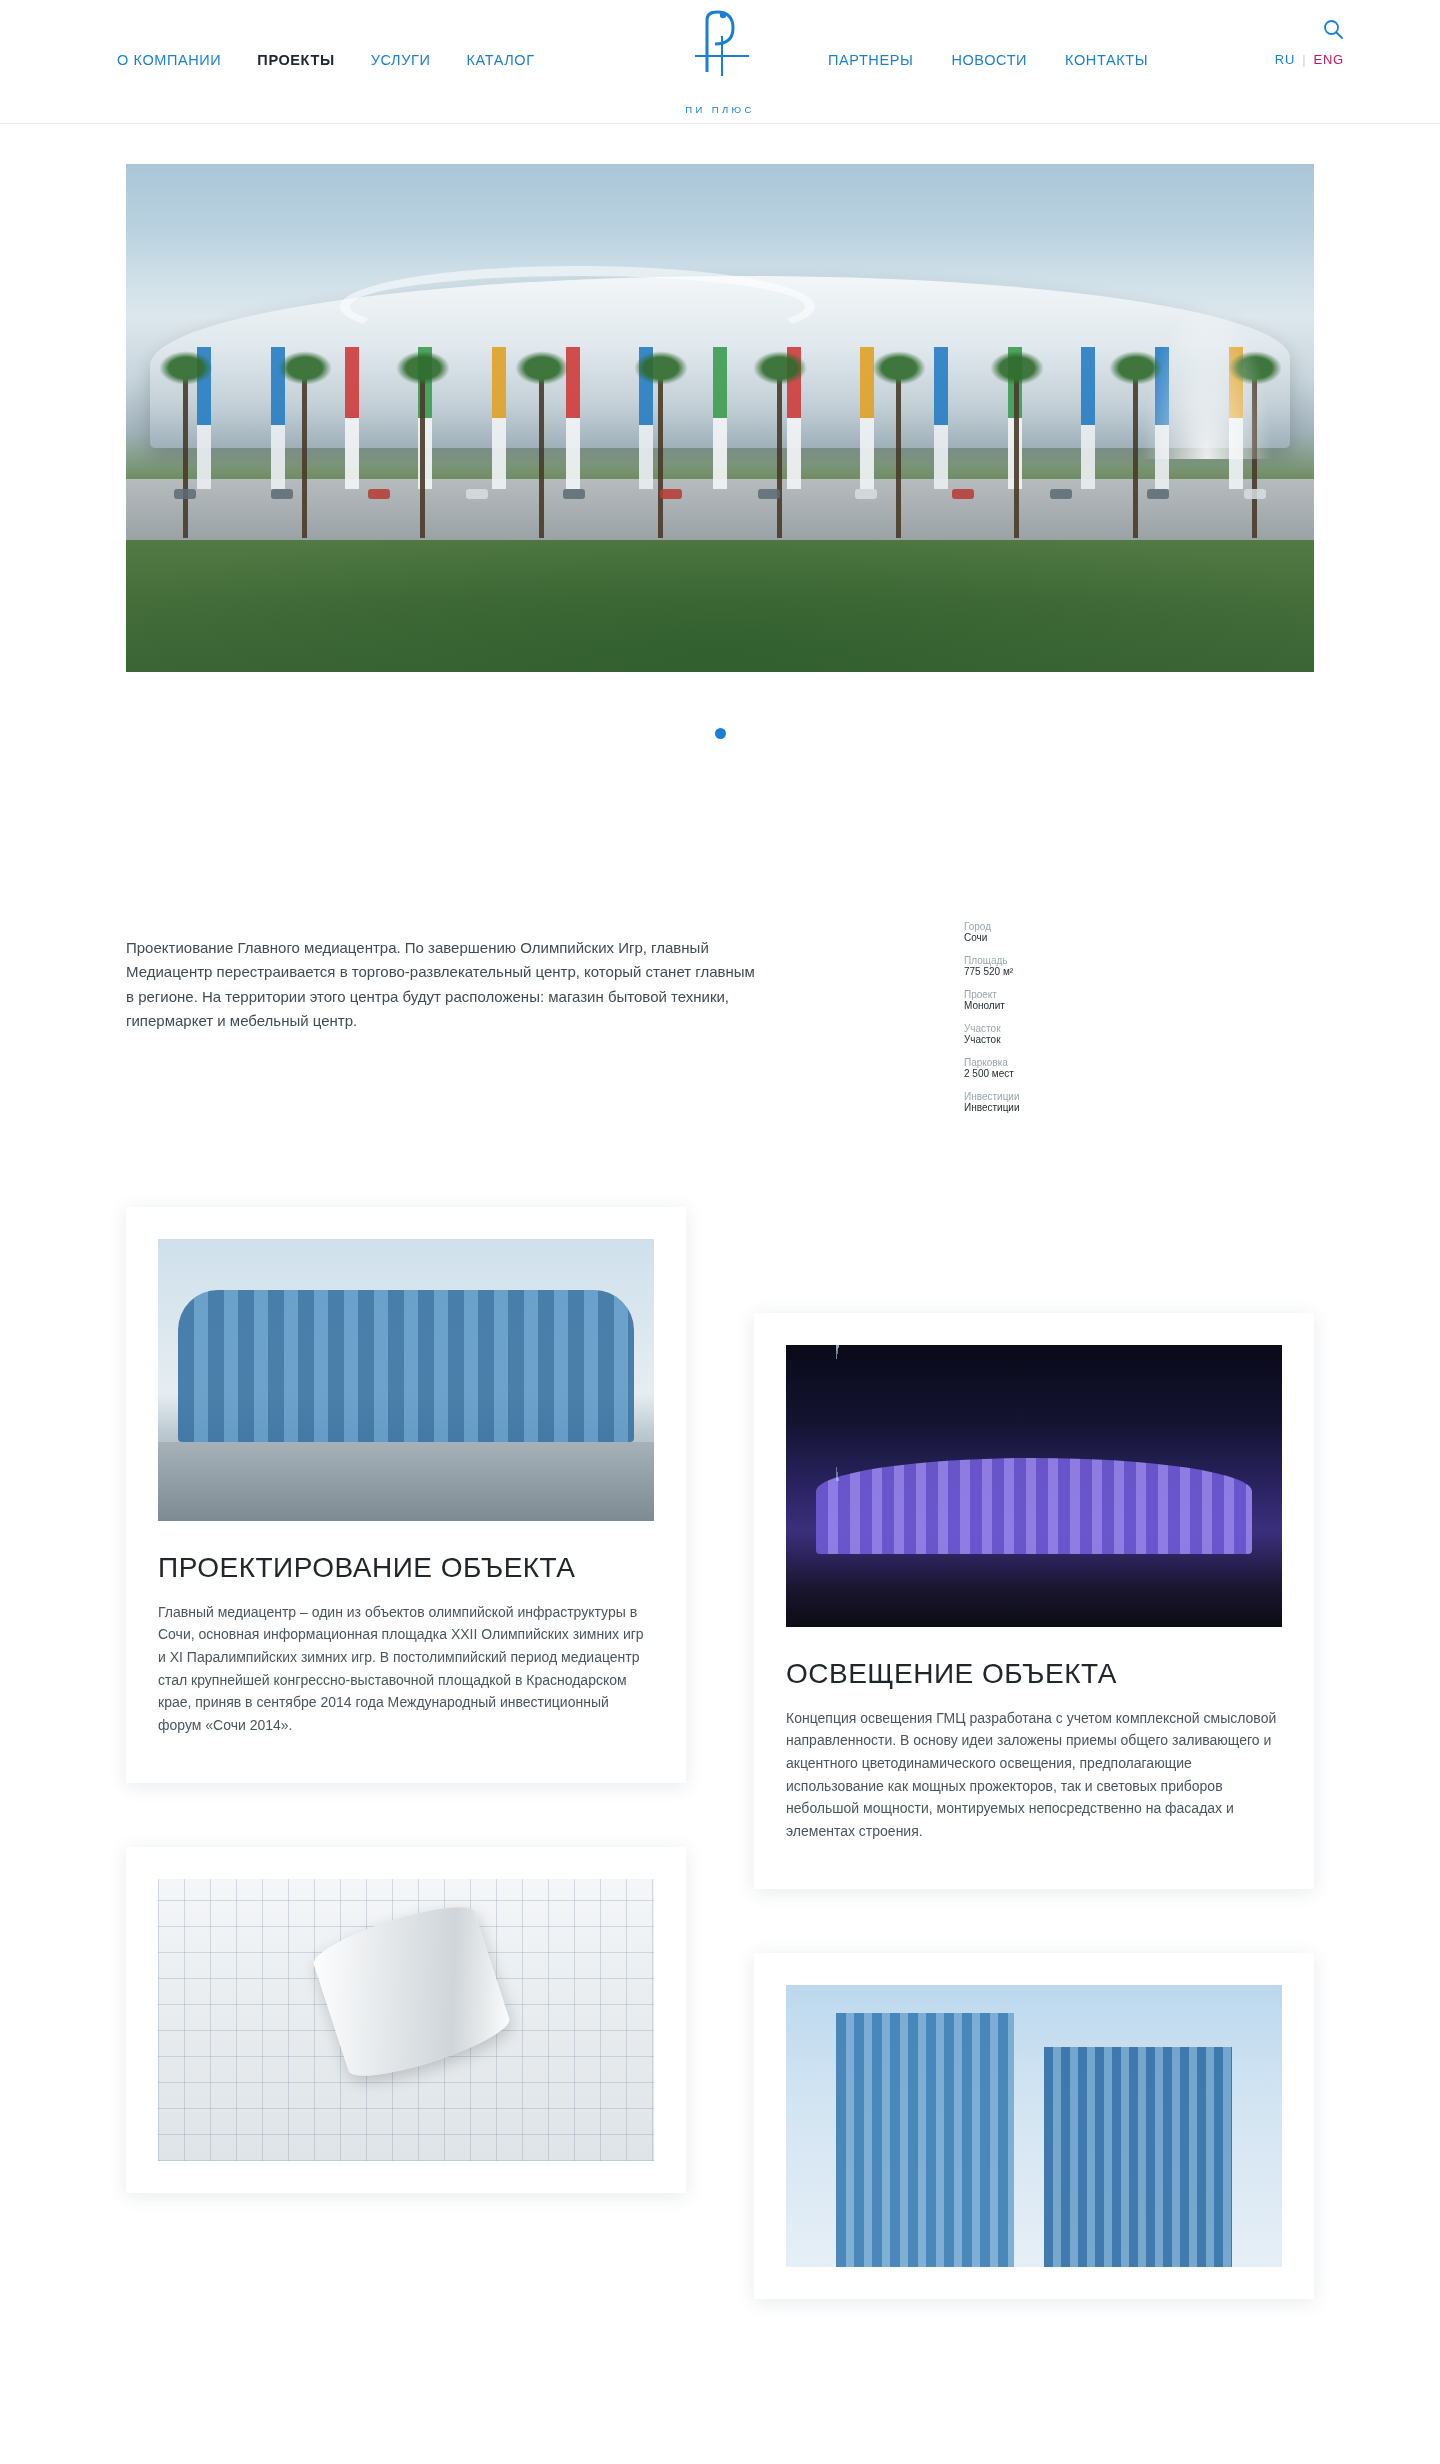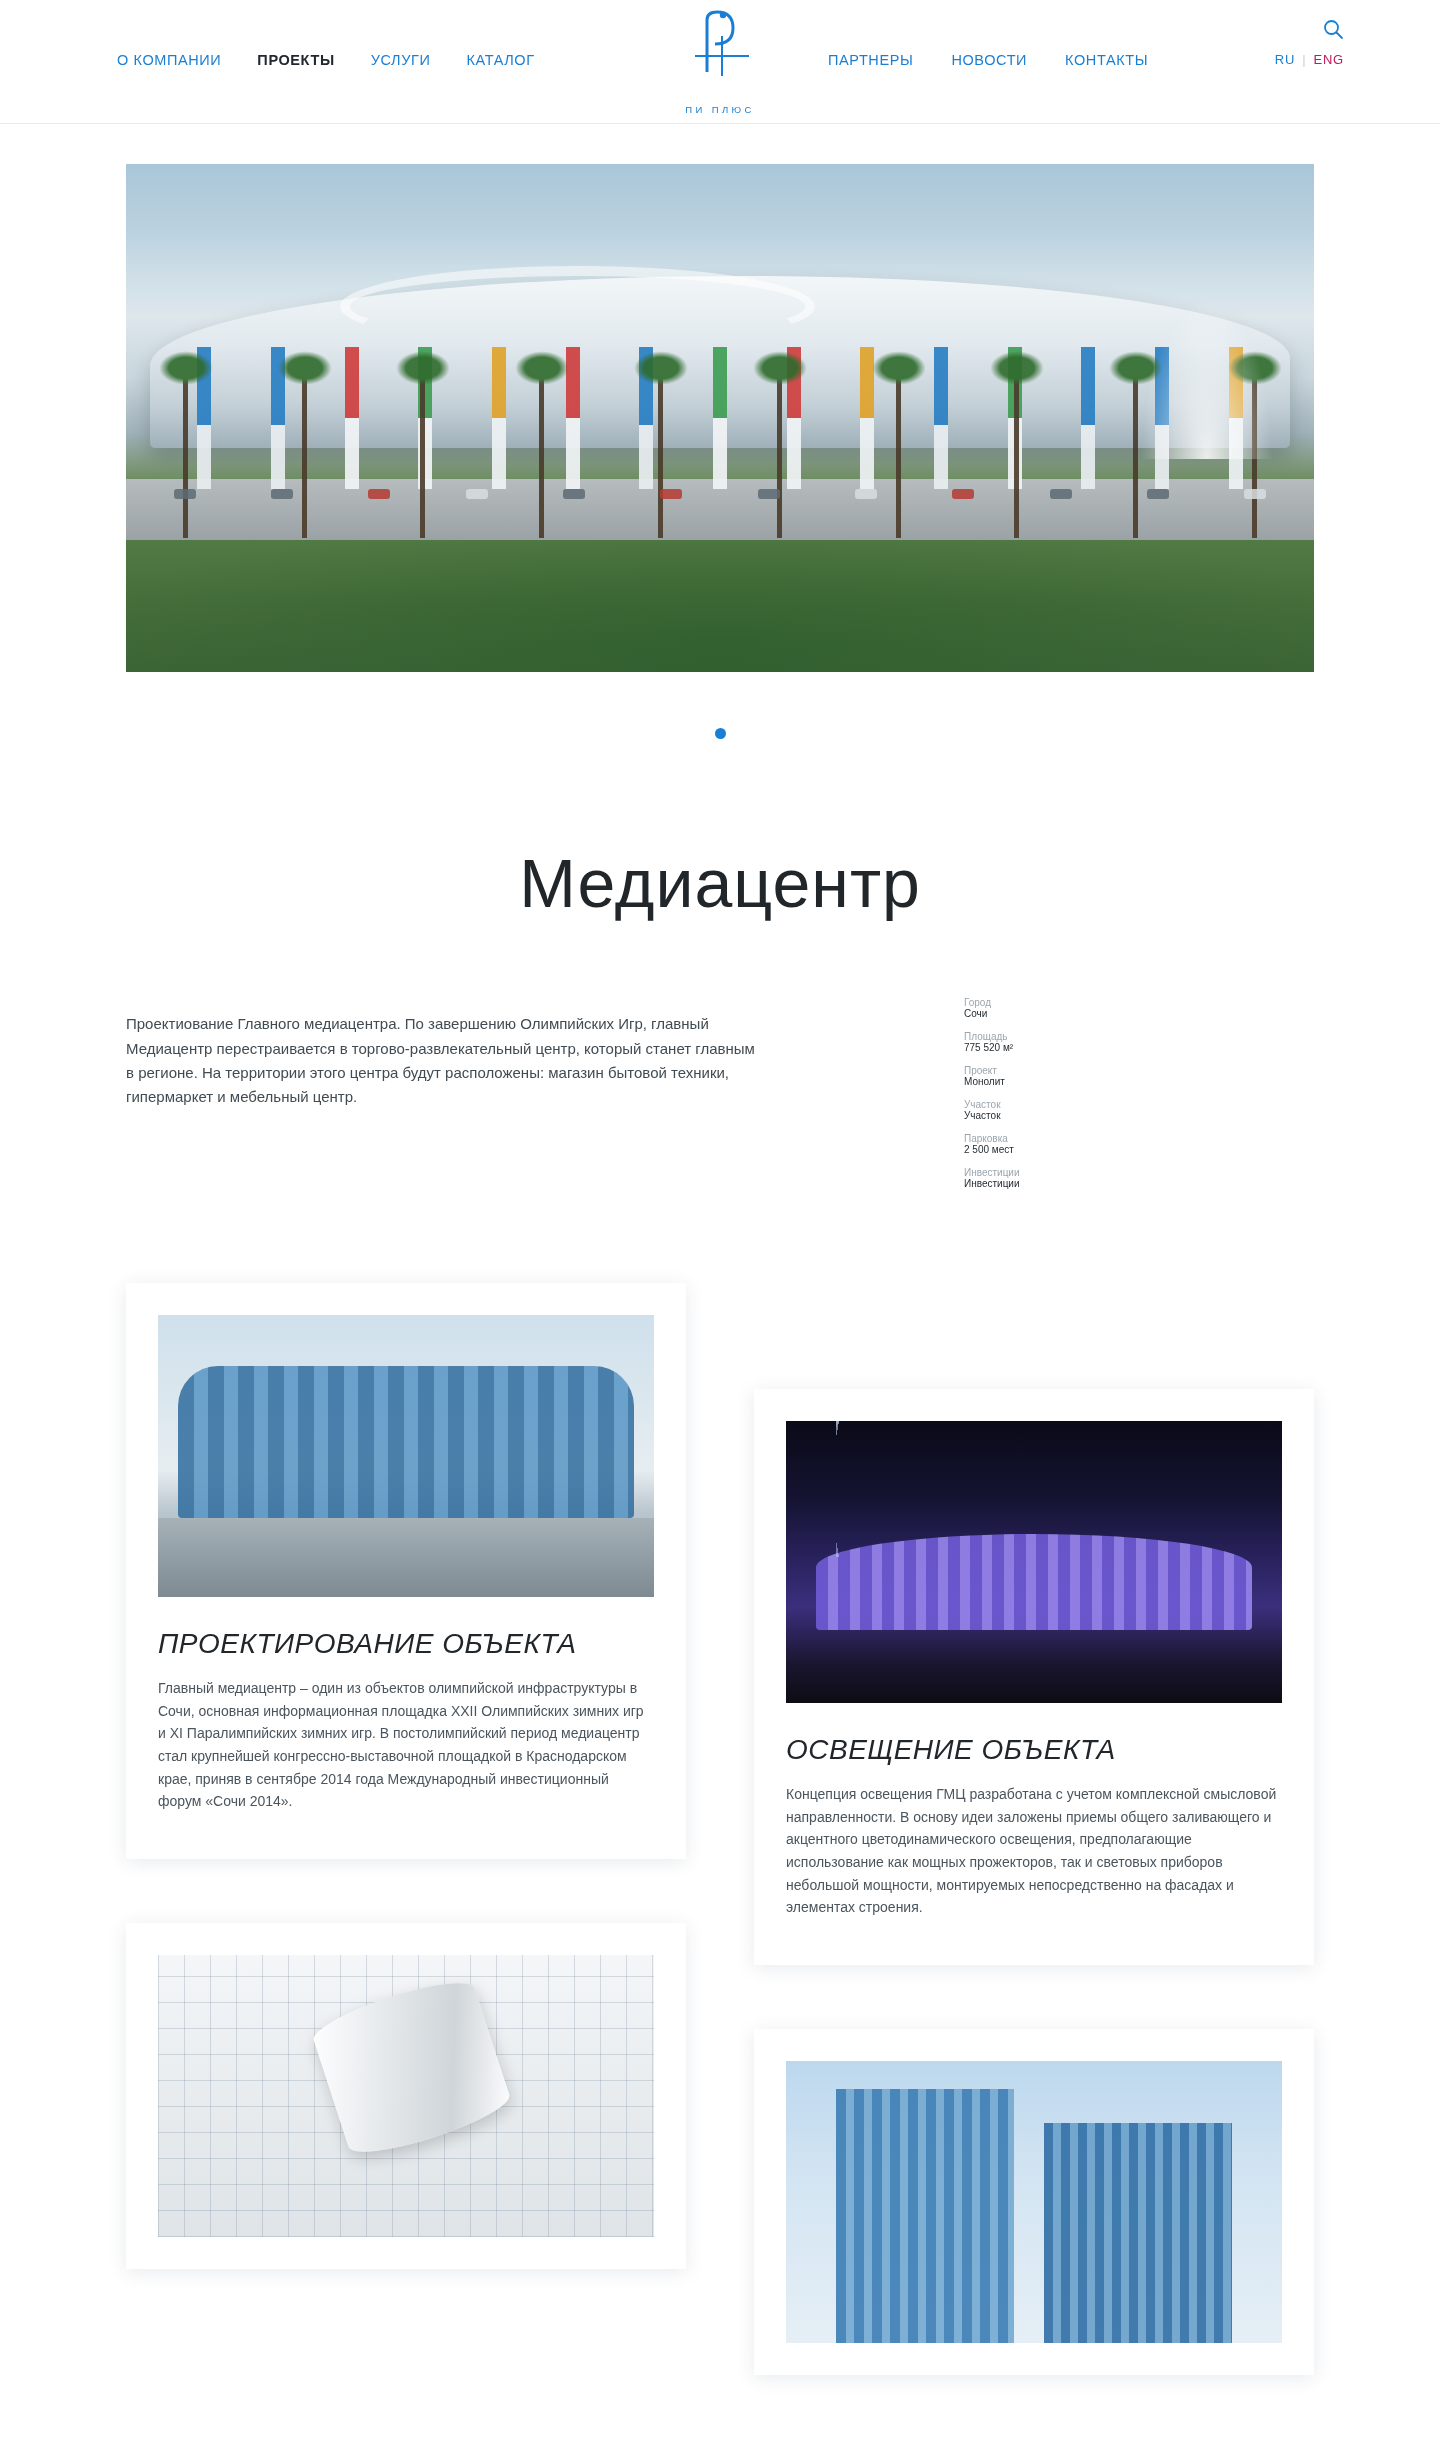--- a/index.html
+++ b/index.html
@@ -302,21 +302,20 @@
     position: relative;
   }
   .card-title {
     margin: 30px 0 16px;
     font-size: 28px;
     font-weight: 400;
     line-height: 1.2;
     letter-spacing: 0.5px;
     color: #21262b;
     text-transform: uppercase;
-    font-style: italic;
   }
   .card-body {
     font-size: 14px;
     line-height: 1.62;
     color: #4b555d;
   }
 
   
   .img-expo {
     background:
@@ -481,21 +480,20 @@
         <div class="car"></div>
     </div>
     <div class="hero-fountain"></div>
   </div>
 </div>
 
 <div class="dot-sep"></div>
 
 <h1 class="page-title">
   <br>
-  <span>Медиацентр</span>
 </h1>
 
 <div class="intro">
   <p class="intro-text">Проектиование Главного медиацентра. По завершению Олимпийских Игр, главный Медиацентр перестраивается в торгово-развлекательный центр, который станет главным в регионе. На территории этого центра будут расположены: магазин бытовой техники, гипермаркет и мебельный центр.</p>
 
   <div class="specs">
     <div class="spec-row">
       <div class="spec-label">Город</div>
       <div class="spec-value">Сочи</div>
     </div>

